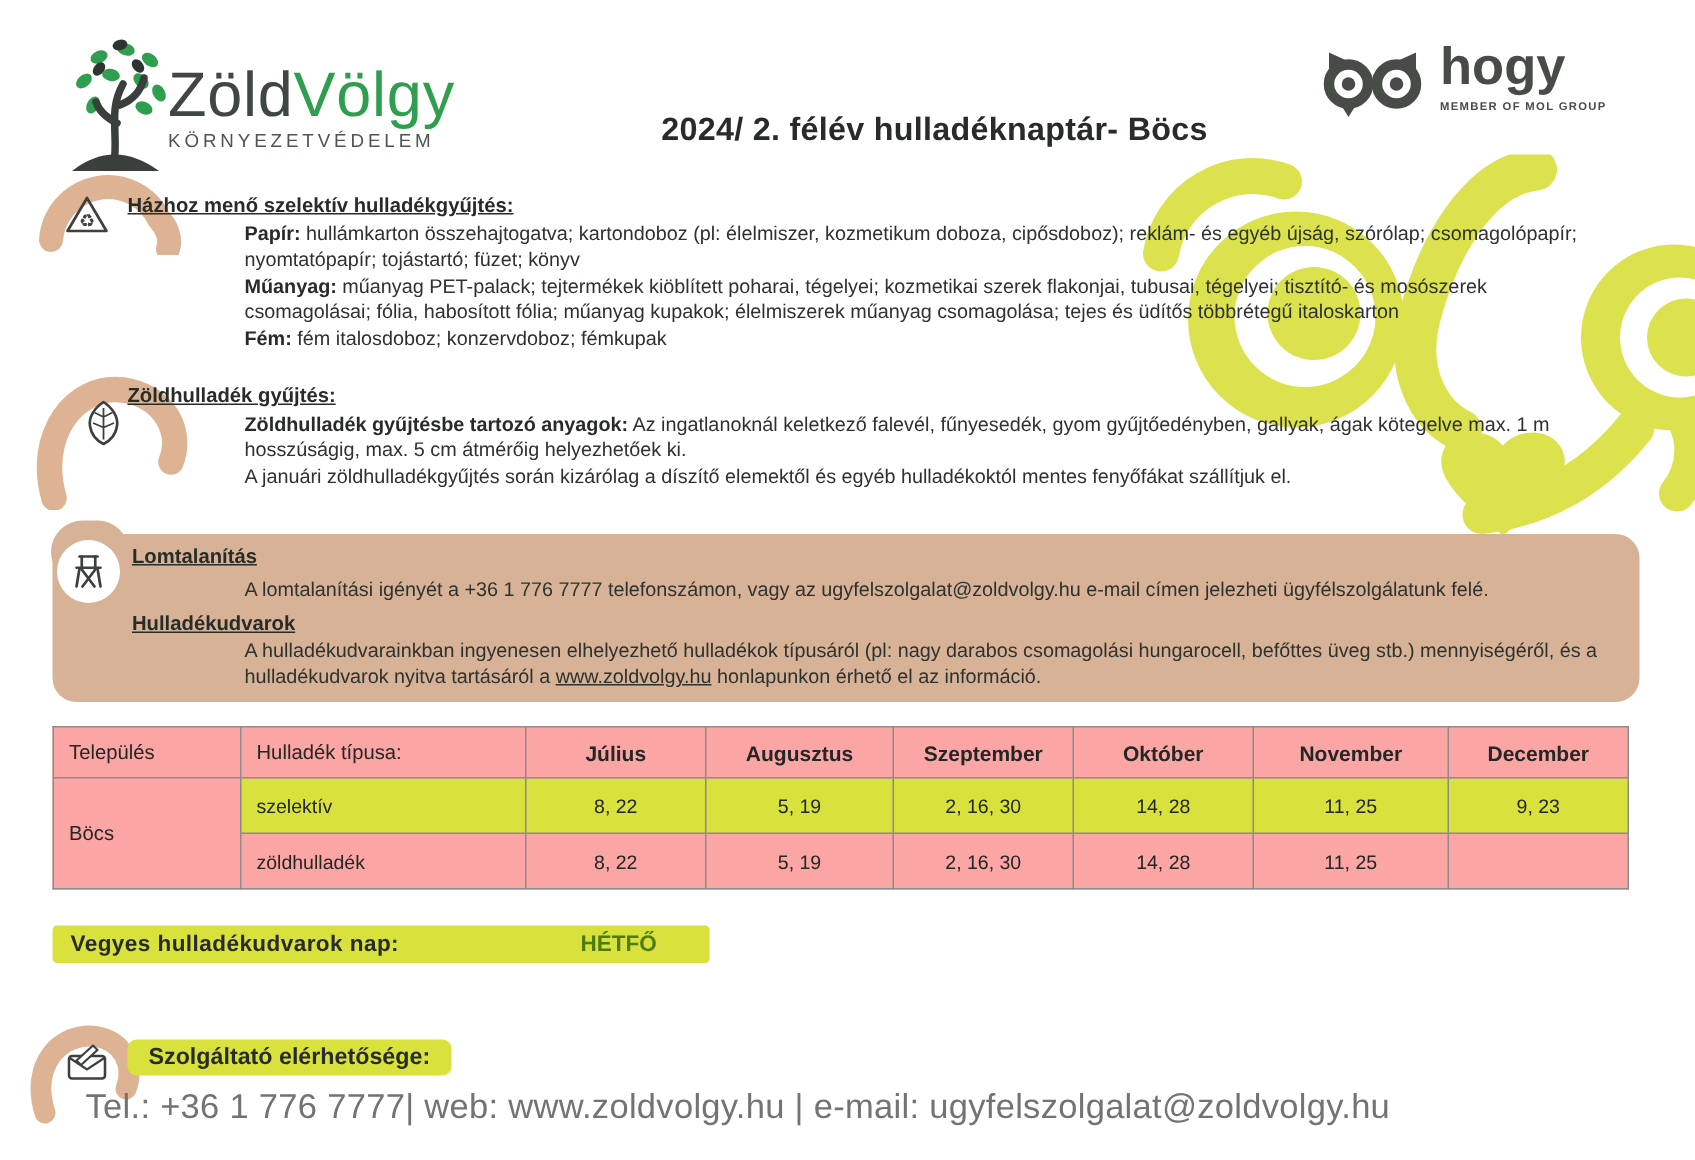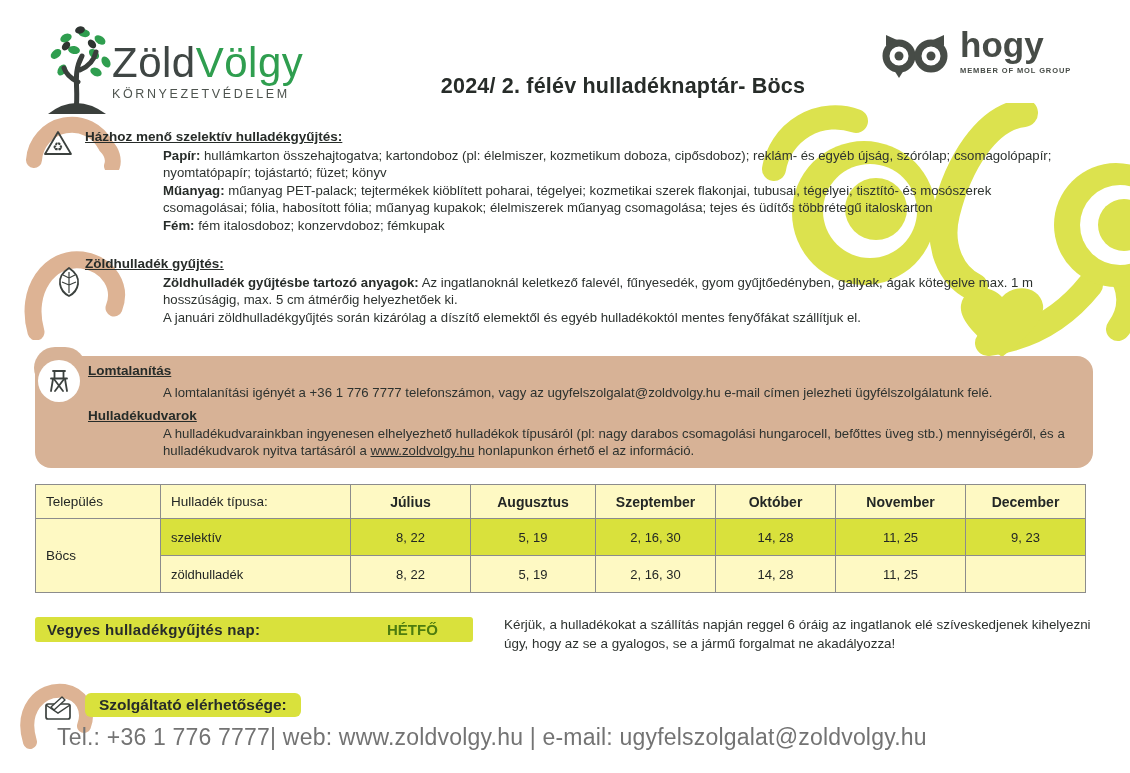--- a/index.html
+++ b/index.html
@@ -22,21 +22,21 @@
   
   .sec-head{font-size:13.5px;font-weight:bold;text-decoration:underline;color:#272c29;white-space:nowrap;}
   .body-text{font-size:13.2px;line-height:17.4px;color:#2d322f;margin-left:28px;}
   .body-text b{color:#272c29;}
   .tan-box{background:#d7b296;border-radius:16px;}
   .tan-bump{background:#d7b296;border-radius:24px;}
   .white-circle{background:#ffffff;border-radius:50%;display:flex;align-items:center;justify-content:center;}
   .link-underline{text-decoration:underline;}
 
   
-  table.cal{border-collapse:collapse;table-layout:fixed;background:#fef9c3;}
+  table.cal{border-collapse:collapse;table-layout:fixed;background:#fca5a5;}
   table.cal th,table.cal td{border:1px solid #8c8c8c;font-size:13px;color:#23272500;color:#232725;padding:0 8px;}
   table.cal th{height:33px;font-weight:bold;font-size:14px;}
   table.cal th.left{text-align:left;font-weight:normal;font-size:13.5px;padding-left:10px;}
   table.cal td{height:36px;text-align:center;}
   table.cal td.left{text-align:left;padding-left:10px;}
   td.hl{background:#d9e13c;}
 
   .yellow-bar{background:#d9e13c;border-radius:3px;display:flex;align-items:center;}
   .yellow-bar .lbl{font-size:15px;font-weight:bold;color:#272c29;padding-left:12px;letter-spacing:0.3px;}
   .yellow-bar .day{position:absolute;left:352px;font-size:15px;font-weight:bold;color:#4d7c0f;}
@@ -201,24 +201,23 @@
       <td>5, 19</td>
       <td>2, 16, 30</td>
       <td>14, 28</td>
       <td>11, 25</td>
       <td></td>
     </tr>
   </tbody>
     </table>
 
   <div class="abs z1 yellow-bar" style="left:35px;top:617px;width:438px;height:25px;">
-    <span class="lbl">Vegyes hulladékgyűjtés nap:</span>
+    <span class="lbl">Vegyes hulladékudvarok nap:</span>
     <span class="day">HÉTFŐ</span>
   </div>
-  <div class="abs z1 note-text" style="left:504px;top:615px;width:588px;">Kérjük, a hulladékokat a szállítás napján reggel 6 óráig az ingatlanok elé szíveskedjenek kihelyezni úgy, hogy az se a gyalogos, se a jármű forgalmat ne akadályozza!</div>
 
   <svg class="abs z2" style="left:44px;top:696px;" width="28" height="26" viewBox="0 0 28 26">
     <rect x="2" y="8" width="24" height="15" rx="2" fill="#ffffff" stroke="#3b413e" stroke-width="1.7"></rect>
     <path d="M 2 9 L 14 17 L 26 9" fill="none" stroke="#3b413e" stroke-width="1.5"></path>
     <path d="M 7 11 L 18 1 L 21 4 L 10 14 Z" fill="#ffffff" stroke="#3b413e" stroke-width="1.4" stroke-linejoin="round"></path>
   </svg>
   <div class="abs z1 footer-head" style="left:85px;top:693px;">Szolgáltató elérhetősége:</div>
   <div class="abs z1 contact-line" style="left:57px;top:724px;">Tel.: +36 1 776 7777| web: www.zoldvolgy.hu | e-mail: ugyfelszolgalat@zoldvolgy.hu</div>
 
 </div>

